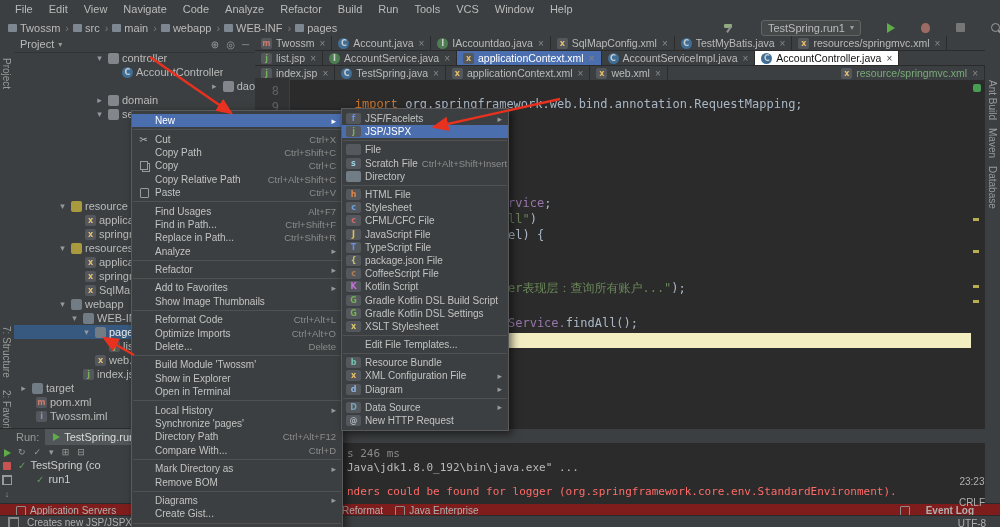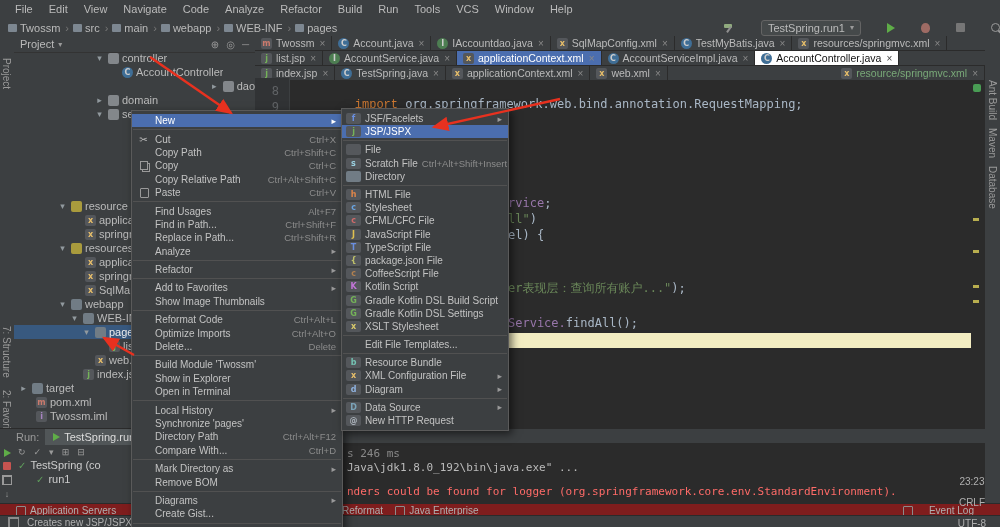--- a/index.html
+++ b/index.html
@@ -152,21 +152,21 @@
   .console .cline:nth-of-type(3){top:42px;}
   .cline.muted{color:#8a8a8a;}
   .cline.normal{color:#bbbbbb;}
   .cline.error{color:#ff6b68;}
   
   .bstripe{position:absolute;left:0;right:0;top:503px;height:12px;background:#7f1d1d;border-top:1px solid #2b2b2b;
            display:flex;align-items:flex-end;font-size:10px;color:#b0b0b0;}
   .bs-item{display:flex;align-items:center;gap:4px;padding:0 6px;}
   .bs-left{margin-left:10px;}
   .bs-tabs{position:absolute;left:322px;display:flex;}
-  .bs-right{margin-left:auto;margin-right:26px;display:flex;align-items:center;gap:16px;}
+  .bs-right{margin-left:auto;margin-right:26px;display:flex;align-items:center;gap:16px;font-weight:bold;}
   .mini-ico{width:8px;height:8px;border:1px solid #8c8c8c;border-radius:1px;display:inline-block;}
   .statusbar{position:absolute;left:0;right:0;top:515px;height:12px;background:#3c3f41;border-top:1px solid #2b2b2b;
              display:flex;align-items:center;font-size:10px;color:#b0b0b0;gap:8px;padding:0 8px;}
   .corner-grid{width:9px;height:9px;border:1px solid #8c8c8c;box-shadow:inset 0 3px 0 -2px #8c8c8c,inset 3px 0 0 -2px #8c8c8c;flex:none;}
   .sb-right{margin-left:auto;display:flex;align-items:center;gap:10px;flex-direction:column;}
   .lock{width:8px;height:6px;background:#9a9a9a;border-radius:1px;position:relative;margin-top:3px;}
   .lock::before{content:"";position:absolute;top:-4px;left:1.5px;width:5px;height:4px;border:1px solid #9a9a9a;
                 border-bottom:none;border-radius:3px 3px 0 0;}
   
   .annot{position:absolute;left:0;top:0;width:1000px;height:527px;z-index:60;pointer-events:none;}

